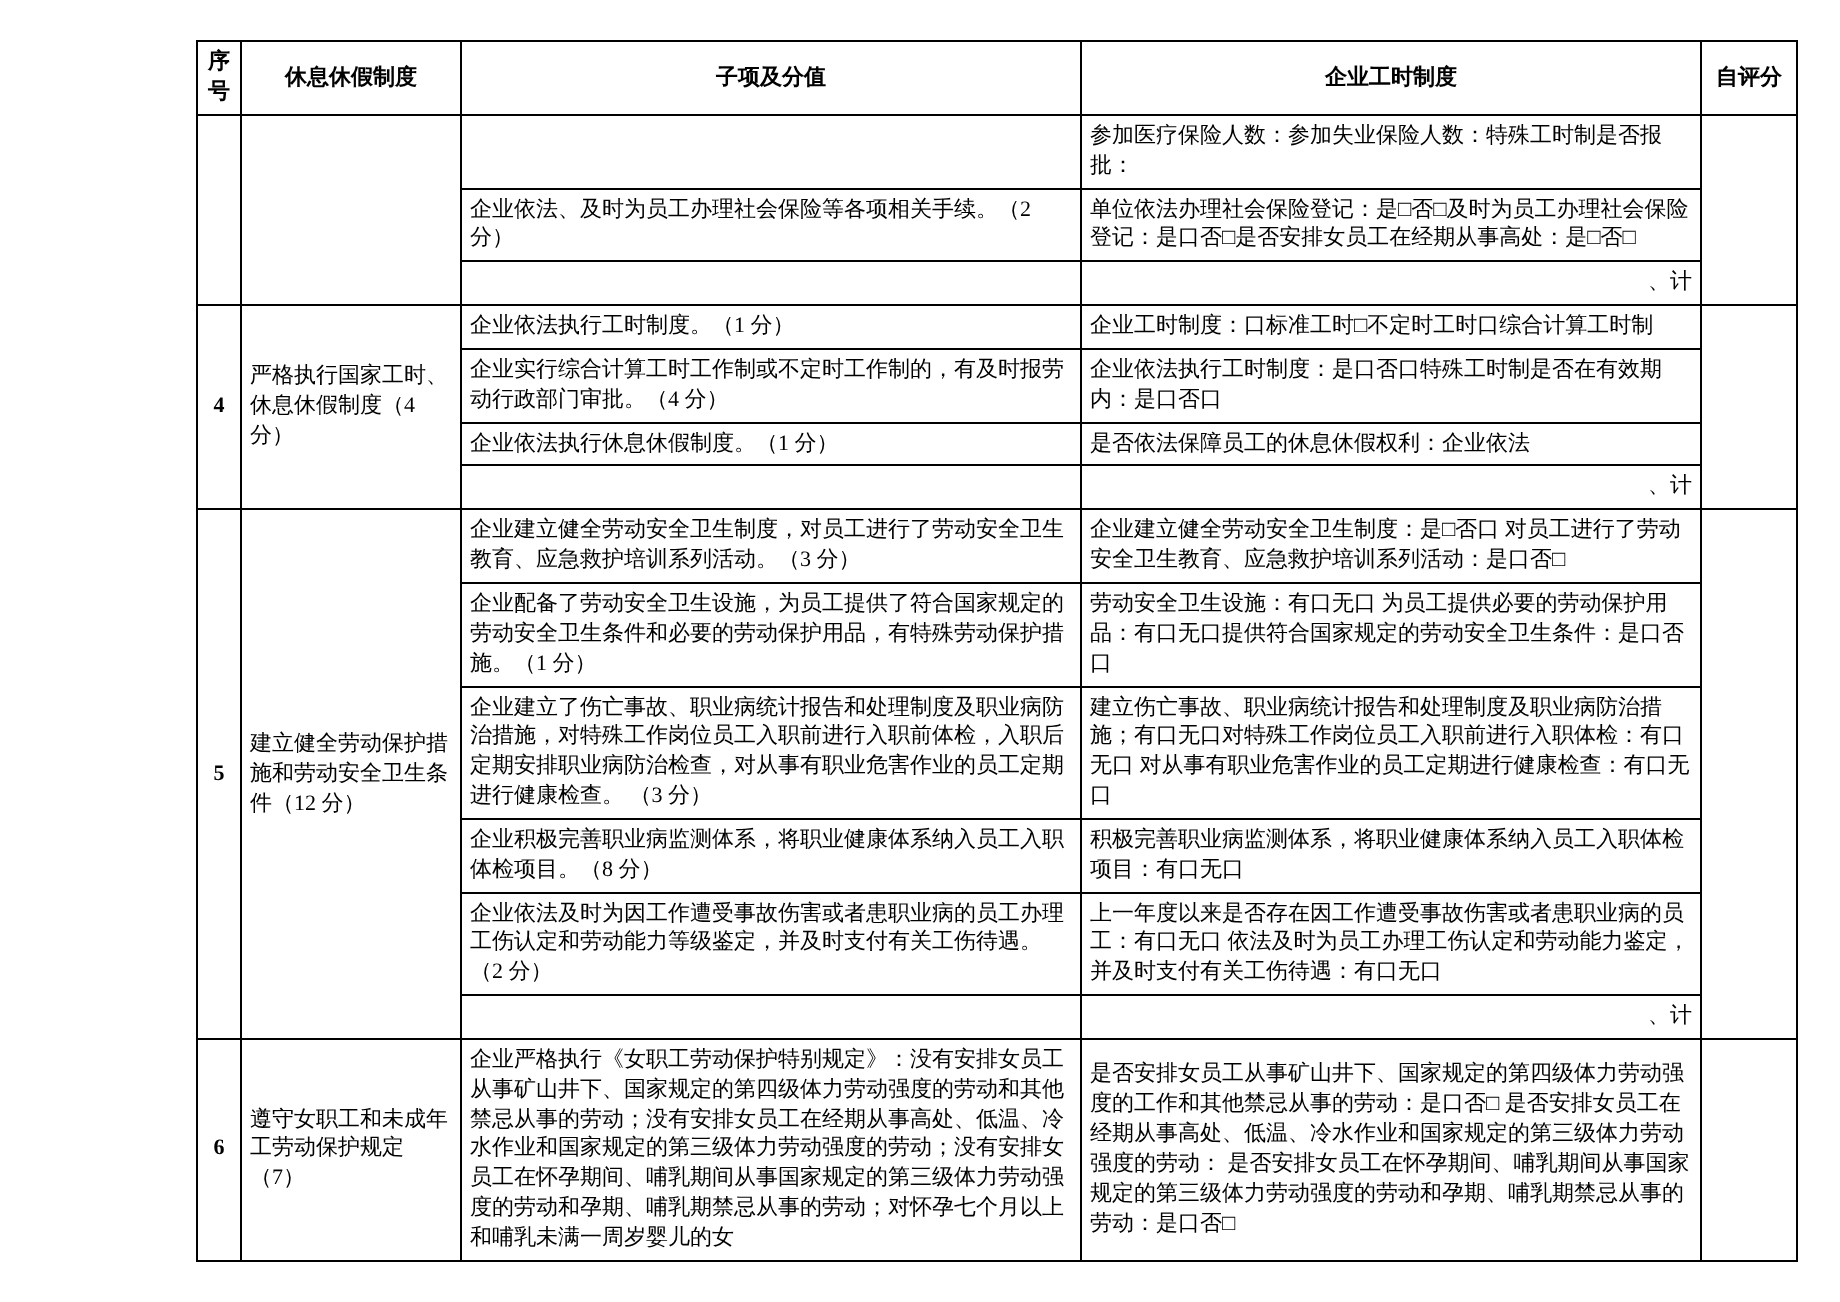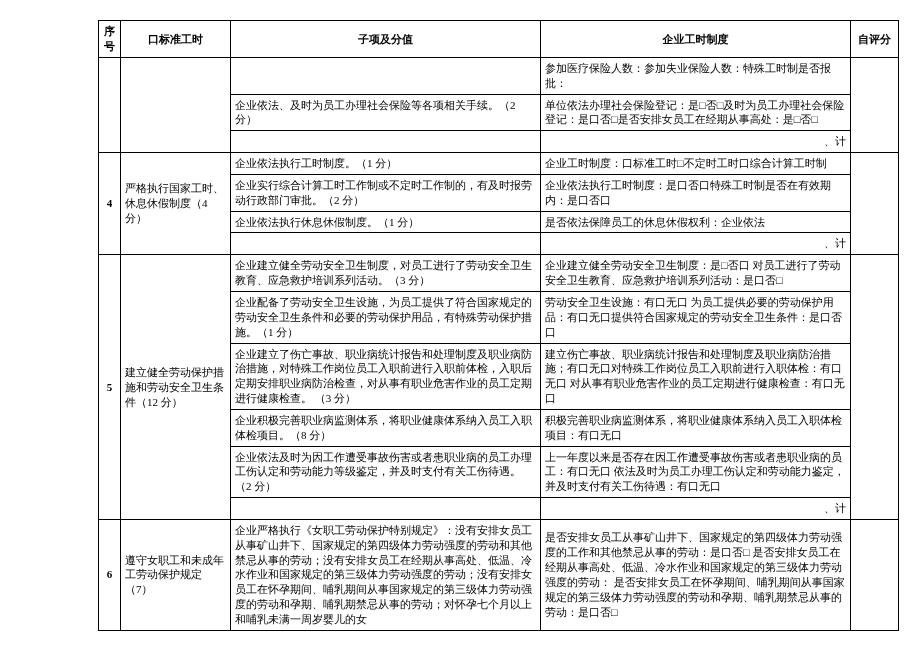--- a/index.html
+++ b/index.html
@@ -22,21 +22,21 @@
 <colgroup>
         <col class="c0">
         <col class="c1">
         <col class="c2">
         <col class="c3">
         <col class="c4">
       </colgroup>
 <thead>
 <tr>
   <th>序号</th>
-  <th>口标准工时</th>
+  <th>休息休假制度</th>
   <th>子项及分值</th>
   <th>企业工时制度</th>
   <th>自评分</th>
 </tr>
 </thead>
 <tbody>
 
 <tr class="partial">
   <td class="open" rowspan="3"></td>
           <td class="open" rowspan="3"></td>
@@ -54,21 +54,21 @@
 </tr>
 
 <tr>
   <td class="num" rowspan="4">4</td>
   <td rowspan="4">严格执行国家工时、休息休假制度（4 分）</td>
   <td>企业依法执行工时制度。（1 分）</td>
   <td>企业工时制度：口标准工时□不定时工时口综合计算工时制</td>
   <td rowspan="4"></td>
 </tr>
 <tr>
-  <td>企业实行综合计算工时工作制或不定时工作制的，有及时报劳动行政部门审批。（2 分）</td>
+  <td>企业实行综合计算工时工作制或不定时工作制的，有及时报劳动行政部门审批。（4 分）</td>
   <td>企业依法执行工时制度：是口否口特殊工时制是否在有效期内：是口否口</td>
 </tr>
 <tr>
   <td>企业依法执行休息休假制度。（1 分）</td>
   <td>是否依法保障员工的休息休假权利：企业依法</td>
 </tr>
 <tr>
   <td></td>
           <td class="right">、计</td>
 </tr>

